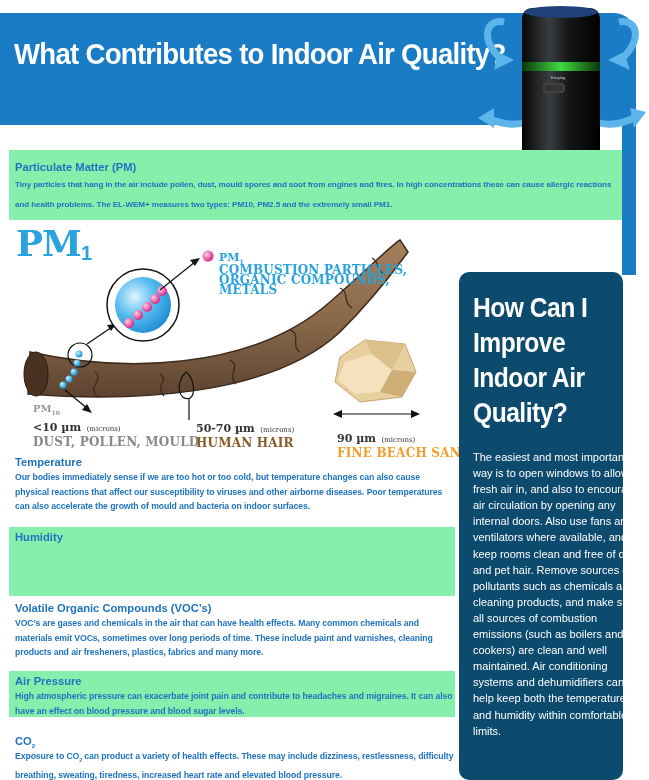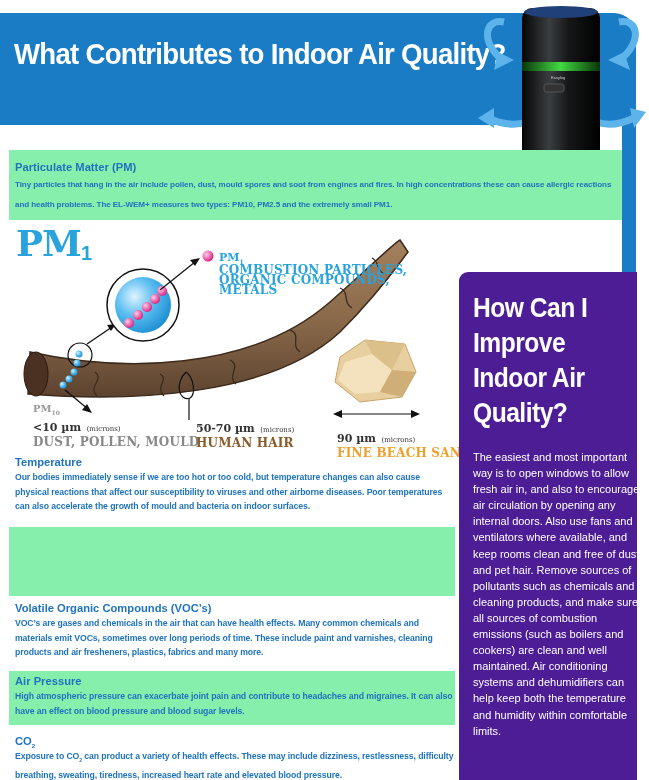--- a/index.html
+++ b/index.html
@@ -15,21 +15,21 @@
   .sec p{margin:2px 0 0 0;font-size:8.7px;line-height:14.6px;font-weight:bold;color:#1f73bf;letter-spacing:-0.1px;}
   .sec-pm{left:9px;top:150px;width:613px;height:70px;padding-top:11px;}
   .sec-pm p{font-size:8.1px;line-height:20px;}
   .illus{position:absolute;left:0;top:222px;width:460px;height:225px;}
   .pm1{position:absolute;left:16px;top:222px;color:#29a3dd;font-family:"DejaVu Serif",serif;font-weight:bold;font-size:36px;letter-spacing:-1px;}
   .pm1 sub{font-size:20px;font-family:"Liberation Sans",sans-serif;vertical-align:-4px;}
   .lbl{position:absolute;font-family:"DejaVu Serif",serif;font-weight:bold;white-space:nowrap;}
   .lbl .big{font-size:11px;color:#333;}
   .lbl .sm{font-size:7px;color:#333;font-weight:normal;}
   .lbl .cap{font-size:12px;letter-spacing:0.2px;}
-  .right{position:absolute;left:459px;top:272px;width:178px;height:508px;background:#4c1d95;border-top-left-radius:9px;}
+  .right{position:absolute;left:459px;top:272px;width:164px;height:508px;background:#0c4a6e;border-top-left-radius:9px;border-radius:10px;}
   .right h2{position:absolute;left:14px;top:18px;margin:0;color:#fff;font-size:28px;font-weight:bold;line-height:35px;letter-spacing:-0.6px;transform:scaleX(0.88);transform-origin:left;width:190px;}
   .right p{position:absolute;left:14px;top:177px;width:172px;margin:0;color:#fff;font-size:11px;line-height:16.1px;}
 </style>
 </head>
 <body>
 
 <div class="hdr">
   <div class="hdr-title">What Contributes to Indoor Air Quality?</div>
 </div>
 <div class="hdr-bar"></div>
@@ -158,28 +158,29 @@
   <div><span class="big">90 µm</span> <span class="sm">(microns)</span></div>
   <div class="cap" style="color:#f0a02a;">FINE BEACH SAND</div>
 </div>
 
 <div class="sec" style="top:456px;height:70px;">
   <h3>Temperature</h3>
   <p>Our bodies immediately sense if we are too hot or too cold, but temperature changes can also cause physical reactions that affect our susceptibility to viruses and other airborne diseases. Poor temperatures can also accelerate the growth of mould and bacteria on indoor surfaces.</p>
 </div>
 
 <div class="sec gray" style="top:527px;height:69px;padding-top:4px;">
+  <h3>Humidity</h3>
 </div>
 
 <div class="sec" style="top:602px;height:66px;">
   <h3>Volatile Organic Compounds (VOC’s)</h3>
   <p>VOC’s are gases and chemicals in the air that can have health effects. Many common chemicals and materials emit VOCs, sometimes over long periods of time. These include paint and varnishes, cleaning products and air fresheners, plastics, fabrics and many more.</p>
 </div>
 
-<div class="sec gray" style="top:671px;height:54px;padding-top:4px;">
+<div class="sec gray" style="top:671px;height:46px;padding-top:4px;">
   <h3>Air Pressure</h3>
   <p>High atmospheric pressure can exacerbate joint pain and contribute to headaches and migraines. It can also have an effect on blood pressure and blood sugar levels.</p>
 </div>
 
 <div class="sec" style="top:735px;height:45px;">
   <h3><span>CO</span><sub style="font-size:6px;">2</sub></h3>
   <p style="margin-top:0;"><span>Exposure to CO</span><sub style="font-size:5px;">2</sub><span> can product a variety of health effects. These may include dizziness, restlessness, difficulty breathing, sweating, tiredness, increased heart rate and elevated blood pressure.</span></p>
 </div>
 
 <div class="right">

